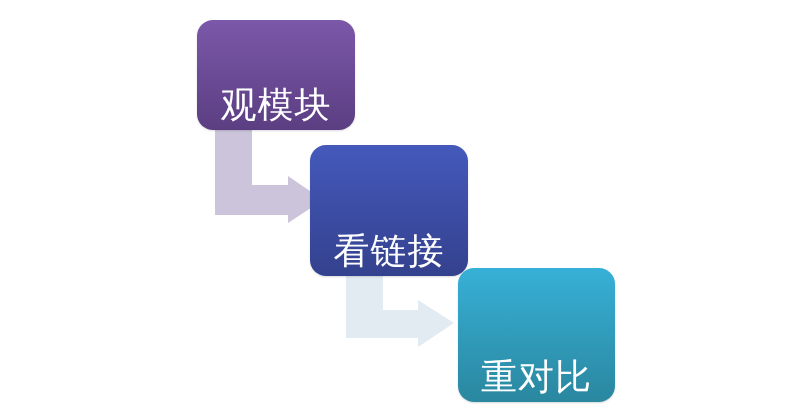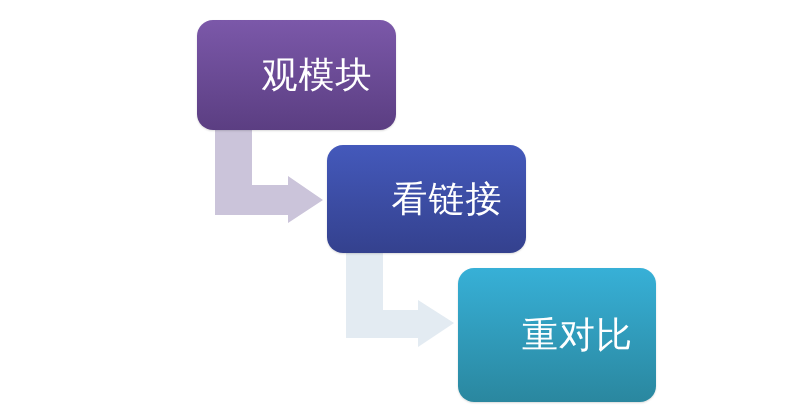--- a/index.html
+++ b/index.html
@@ -1,30 +1,30 @@
 <!DOCTYPE html>
 <html><head>
 <meta charset="utf-8">
 <style>
   html, body { margin:0; padding:0; background:#ffffff; }
   body { width:810px; height:408px; position:relative; overflow:hidden; font-family:"DejaVu Serif", serif; }
-  .box { position:absolute; border-radius:16px; display:flex; align-items:center; justify-content:center; color:#ffffff; font-size:36px; letter-spacing:1px; box-shadow: 0 1px 2px rgba(0,0,0,0.15); padding-left: 41px; }
+  .box { position:absolute; border-radius:16px; display:flex; align-items:flex-end; justify-content:center; color:#ffffff; font-size:36px; letter-spacing:1px; box-shadow: 0 1px 2px rgba(0,0,0,0.15); }
   .arrow { position:absolute; }
 </style>
 </head>
 <body>
 
 <svg class="arrow" width="810" height="408" style="left:0;top:0;">
   <path d="M215 128 L252 128 L252 185 L288 185 L288 176 L323 200 L288 223 L288 215 L215 215 Z" fill="#cbc4da"></path>
   <path d="M346 251 L383 251 L383 310 L418 310 L418 300 L454 323 L418 347 L418 338 L346 338 Z" fill="#e3ebf2"></path>
 </svg>
 
 <div class="box" style="left:197px;top:20px;width:158px;height:110px;background:linear-gradient(#7b58a9,#5b3e82);">
   <span>观模块</span>
 </div>
 
-<div class="box" style="left:327px;top:145px;width:158px;height:108px;background:linear-gradient(#4459bb,#34418e);">
+<div class="box" style="left:310px;top:145px;width:158px;height:131px;background:linear-gradient(#4459bb,#34418e);">
   <span>看链接</span>
 </div>
 
 <div class="box" style="left:458px;top:268px;width:157px;height:134px;background:linear-gradient(#37b0d7,#2a879f);">
   <span>重对比</span>
 </div>
 
 </body></html>

